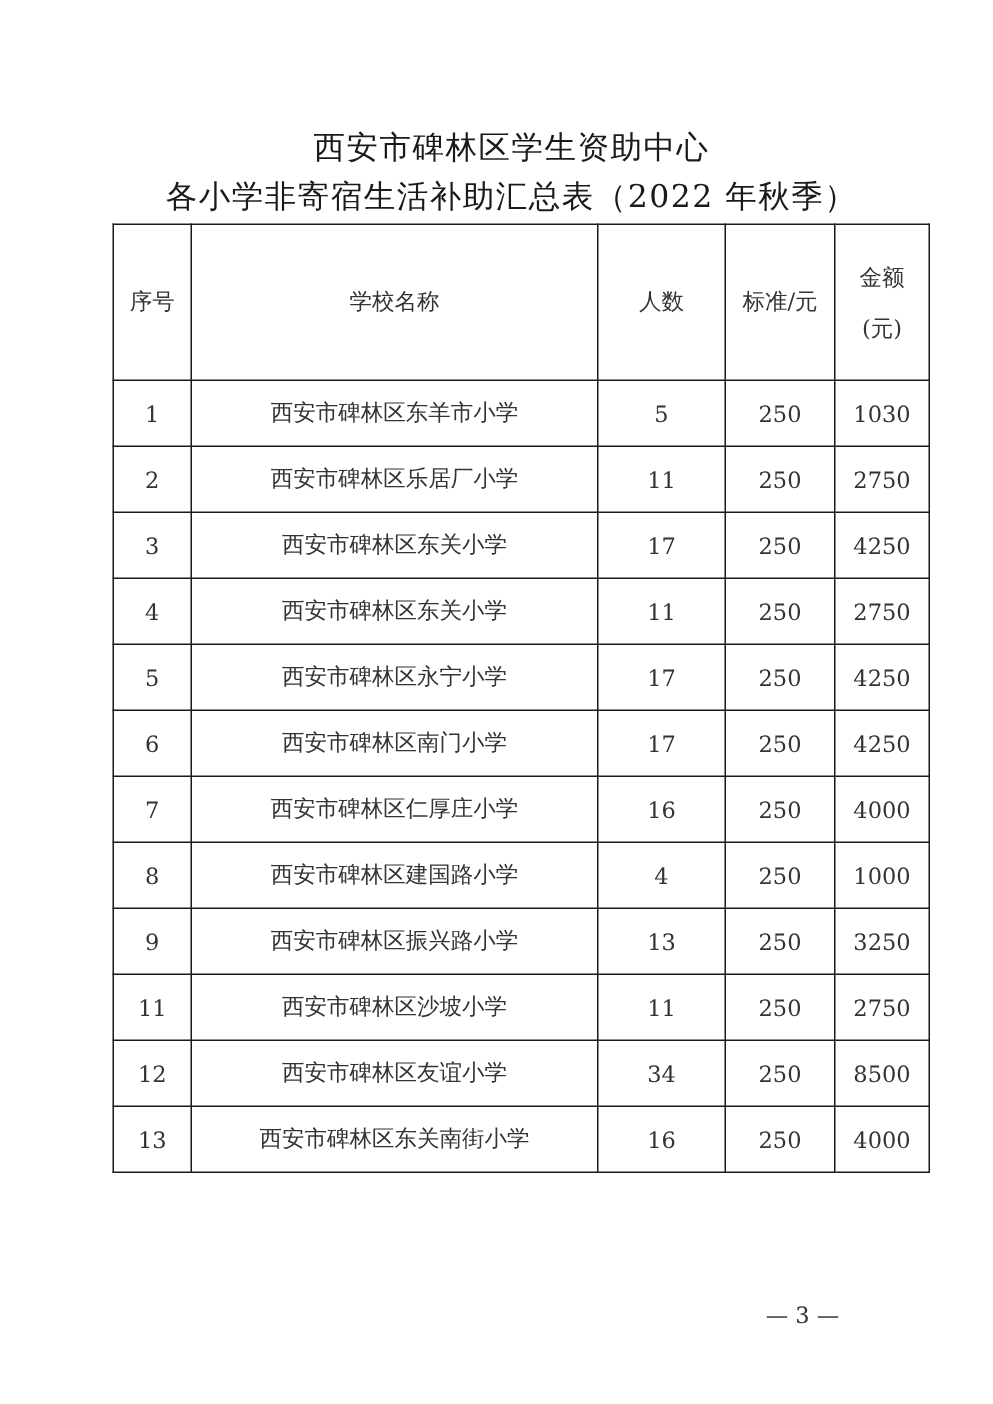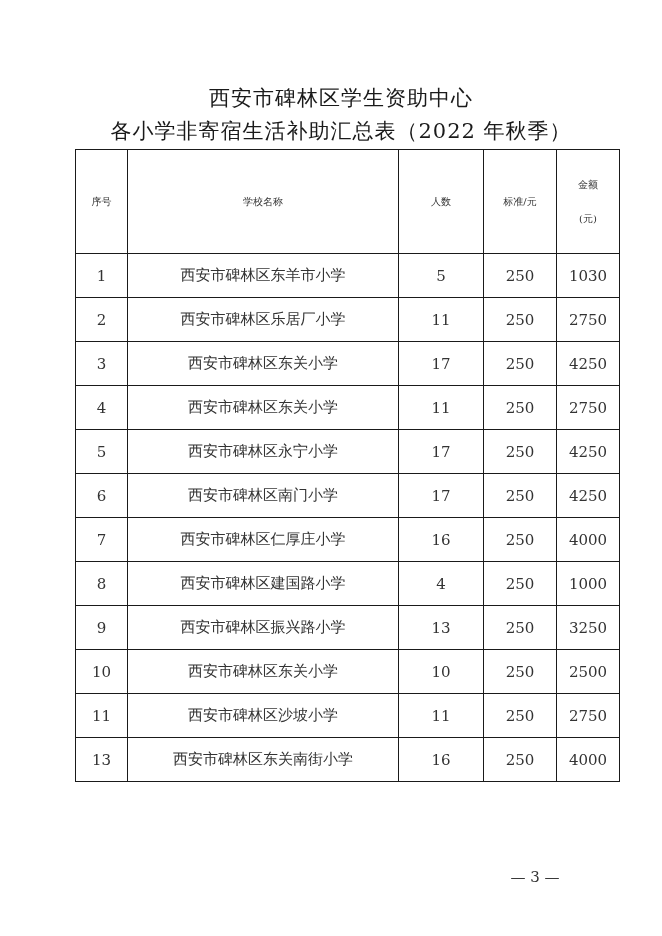--- a/index.html
+++ b/index.html
@@ -15,21 +15,21 @@
     #title2 { top: 117px; left: 10px; }
     table {
       position: absolute; left: 75px; top: 149px;
       border-collapse: collapse; table-layout: fixed;
       width: 544px;
     }
     td, th {
       border: 1px solid #1a1a1a; text-align: center; vertical-align: middle;
       font-weight: normal; padding: 0; font-size: 15px; color: #333;
     }
-    th { height: 103px; font-size: 10px; }
+    th { height: 103px; font-size: 15px; }
     td { height: 43px; }
     .hdr-amount span { display: block; line-height: 34px; }
     .page-num {
       position: absolute; top: 868px; left: 505px; width: 60px; text-align: center;
       font-size: 15px; color: #333;
     }
   </style>
 </head>
 <body>
 
@@ -114,32 +114,32 @@
         <td>1000</td>
       </tr>
       <tr>
         <td>9</td>
         <td>西安市碑林区振兴路小学</td>
         <td>13</td>
         <td>250</td>
         <td>3250</td>
       </tr>
       <tr>
-        <td>10</td>
-        <td>西安市碑林区东关小学</td>
-        <td>10</td>
-        <td>250</td>
-        <td>2500</td>
-      </tr>
-      <tr>
         <td>11</td>
         <td>西安市碑林区沙坡小学</td>
         <td>11</td>
         <td>250</td>
         <td>2750</td>
+      </tr>
+      <tr>
+        <td>12</td>
+        <td>西安市碑林区友谊小学</td>
+        <td>34</td>
+        <td>250</td>
+        <td>8500</td>
       </tr>
       <tr>
         <td>13</td>
         <td>西安市碑林区东关南街小学</td>
         <td>16</td>
         <td>250</td>
         <td>4000</td>
       </tr>
     </tbody>
 </table>

